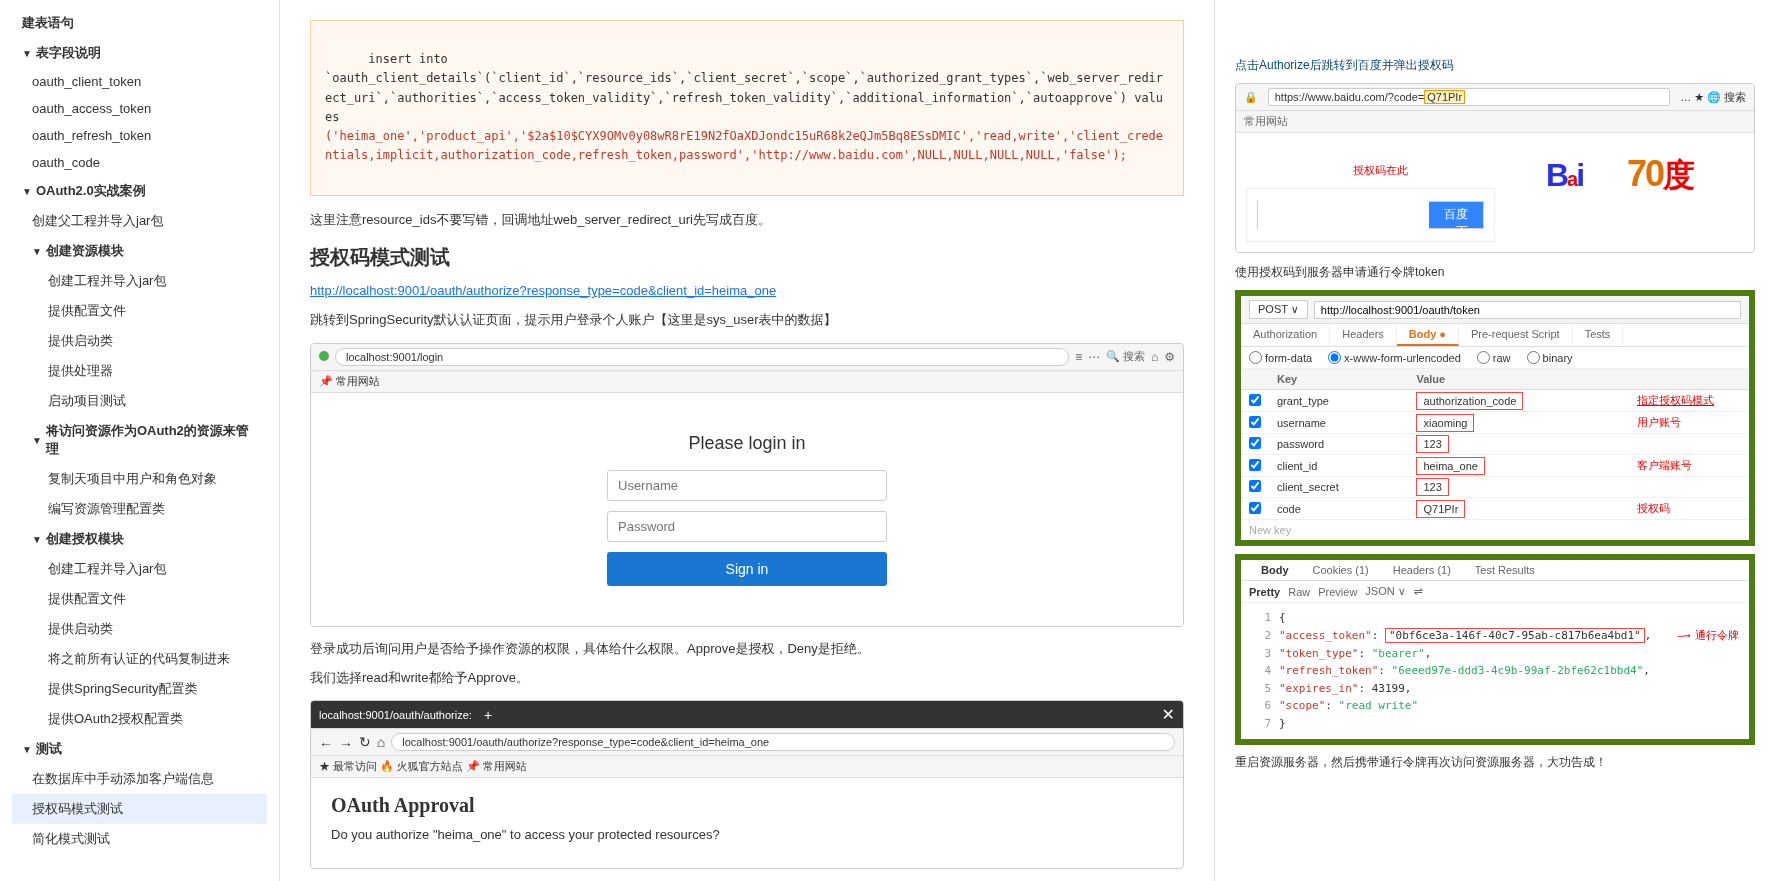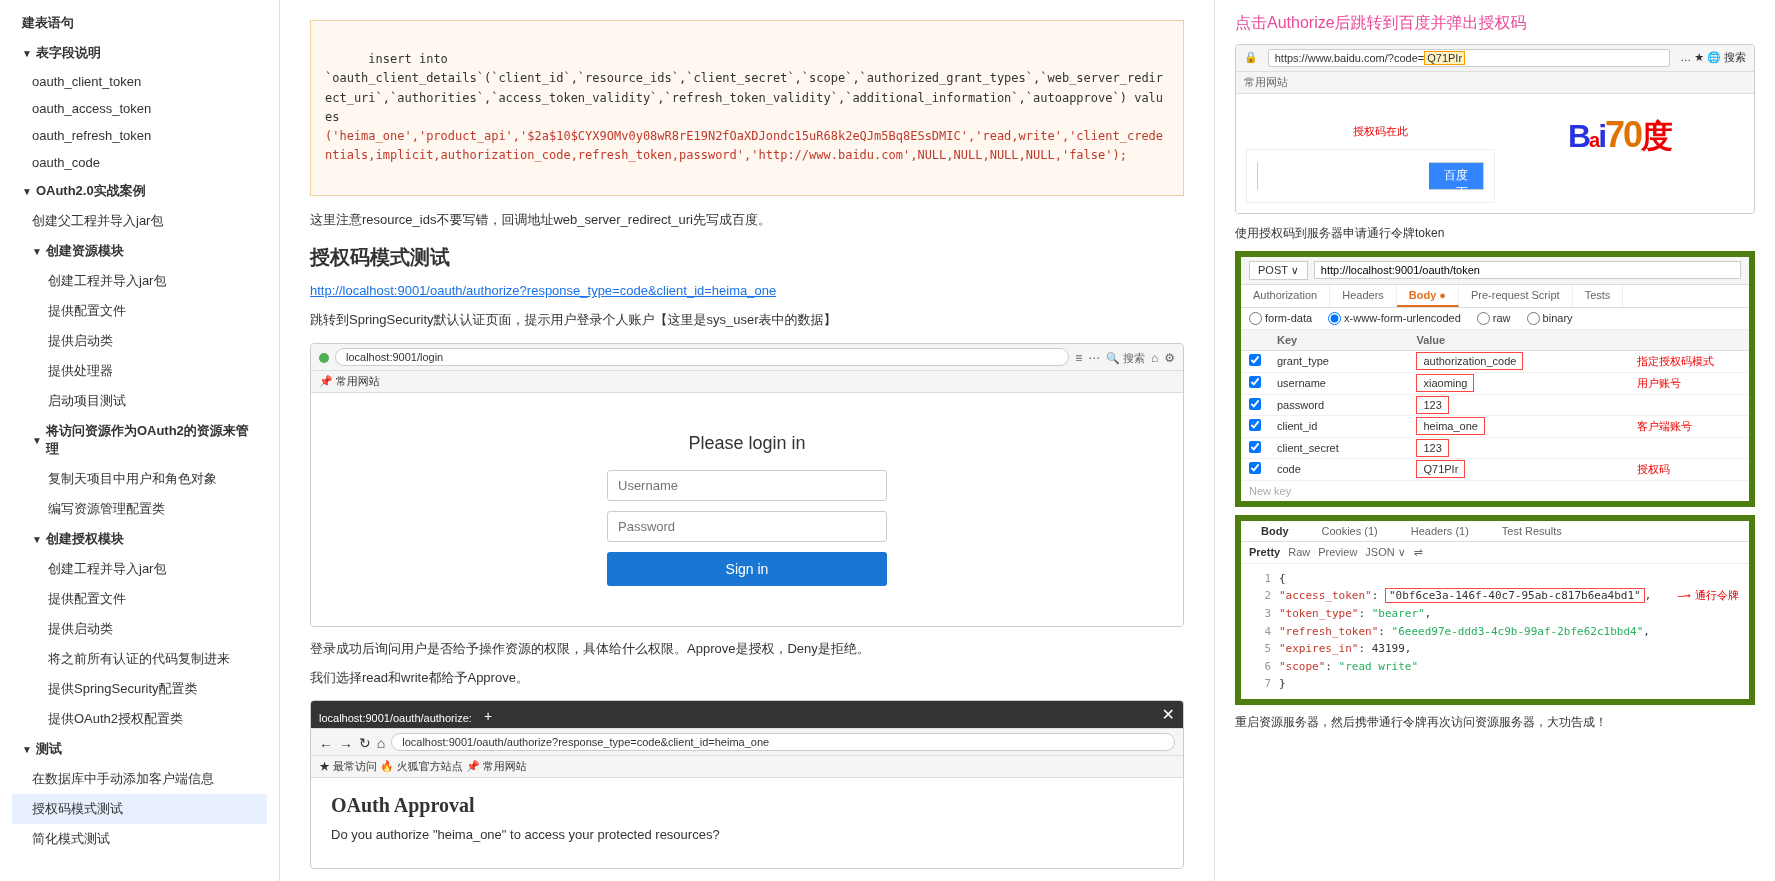--- a/index.html
+++ b/index.html
@@ -28,21 +28,21 @@
     .code-block { background: #fff8f0; border: 1px solid #f0d0a0; padding: 10px 14px; font-family: Consolas, monospace; font-size: 12px; color: #333; margin-bottom: 14px; line-height: 1.6; white-space: pre-wrap; word-break: break-all; }
     .code-red { color: #c0392b; }
 
     
     .section-title { font-size: 20px; font-weight: bold; color: #333; margin: 14px 0 10px 0; }
     .section-text { font-size: 13px; color: #333; margin-bottom: 8px; line-height: 1.6; }
     .link-blue { color: #1a73e8; text-decoration: underline; cursor: pointer; text-align: center; }
 
     
     .browser-mock { border: 1px solid #ccc; border-radius: 4px; margin: 12px 0; overflow: hidden; }
-    .browser-bar { background: #f5f5f5; padding: 4px 8px; display: flex; align-items: flex-end; gap: 6px; border-bottom: 1px solid #ddd; }
+    .browser-bar { background: #f5f5f5; padding: 4px 8px; display: flex; align-items: center; gap: 6px; border-bottom: 1px solid #ddd; }
     .browser-bar-url { background: #fff; border: 1px solid #ccc; border-radius: 12px; padding: 2px 10px; font-size: 11px; color: #333; flex: 1; }
     .browser-bar-icons { display: flex; gap: 6px; align-items: center; color: #666; font-size: 12px; }
     .browser-content { background: #fff; padding: 20px; }
     .browser-bookmarks { background: #f5f5f5; padding: 3px 8px; font-size: 11px; color: #333; border-bottom: 1px solid #ddd; }
 
     
     .signin-box { max-width: 320px; margin: 0 auto; padding: 20px; }
     .signin-title { text-align: center; font-size: 18px; color: #333; margin-bottom: 16px; }
     .signin-input { width: 100%; border: 1px solid #ccc; border-radius: 3px; padding: 7px 10px; font-size: 13px; margin-bottom: 10px; }
     .signin-btn { width: 100%; background: #1976D2; color: #fff; border: none; border-radius: 3px; padding: 9px; font-size: 14px; cursor: pointer; }
@@ -76,21 +76,21 @@
     .pm-body-tabs { display: flex; gap: 16px; padding: 4px 8px; border-bottom: 1px solid #eee; background: #fff; }
     .pm-radio-label { font-size: 11px; display: flex; align-items: center; gap: 3px; }
     .pm-table { width: 100%; border-collapse: collapse; background: #fff; }
     .pm-table th { background: #f5f5f5; padding: 4px 8px; text-align: left; font-size: 11px; border-bottom: 1px solid #ddd; color: #666; }
     .pm-table td { padding: 3px 8px; border-bottom: 1px solid #f0f0f0; font-size: 11px; vertical-align: middle; }
     .pm-checkbox { width: 12px; height: 12px; }
     .pm-value-box { border: 1px solid #f44; padding: 2px 6px; background: #fff; font-size: 11px; }
     .pm-new-key { color: #aaa; font-size: 11px; padding: 4px 8px; }
 
     
-    .pm-result-tabs { display: flex; gap: 9px; border-bottom: 1px solid #ddd; background: #fff; padding: 0 8px; }
+    .pm-result-tabs { display: flex; gap: 0; border-bottom: 1px solid #ddd; background: #fff; padding: 0 8px; }
     .pm-result-tab { padding: 4px 12px; font-size: 11px; color: #666; cursor: pointer; }
     .pm-result-tab.active { font-weight: bold; color: #333; }
     .pm-result-subtabs { display: flex; gap: 8px; padding: 4px 8px; align-items: center; border-bottom: 1px solid #eee; }
     .pm-result-subtab { font-size: 11px; color: #666; cursor: pointer; }
     .pm-result-subtab.active { font-weight: bold; color: #333; }
     .pm-result-json { background: #fff; padding: 6px 10px; font-family: Consolas, monospace; font-size: 11px; color: #333; line-height: 1.6; }
     .json-red { color: #c0392b; }
     .json-green { color: #27ae60; }
   </style>
 </head>
@@ -210,21 +210,21 @@
         <div class="approval-title">OAuth Approval</div>
         <p class="approval-text">Do you authorize "heima_one" to access your protected resources?</p>
 
       </div>
     </div>
 
   </div>
 
   <div class="right-panel">
 
-    <p class="rp-text" style="color:#ec4899;font-size:16px;">点击Authorize后跳转到百度并弹出授权码</p>
+    <p class="rp-text" style="color:#0c4a6e;font-size:12px;margin-top:46px;">点击Authorize后跳转到百度并弹出授权码</p>
 
     <div class="rc-browser">
       <div class="rc-bar">
         <span class="rc-url-lock">🔒</span>
         <div class="rc-url">
           <span>https://www.baidu.com/?code=</span><span style="background:#fff3c4;border:1px solid #f90;padding:0 2px;">Q71PIr</span>
         </div>
         <span style="font-size:11px;margin-left:4px;">… ★ 🌐 搜索</span>
       </div>
       <div class="baidu-bookmarks">常用网站</div>
@@ -236,21 +236,21 @@
             <div style="border:1px solid #eee;padding:6px 10px;margin-top:6px;">
               <div class="baidu-bar">
                 <input type="text" class="baidu-bar" style="border: none; flex: 1 1 0%; outline: none;">
                 <button class="baidu-btn">百度一下</button>
               </div>
             </div>
           </div>
           <div style="flex:1;text-align:center;">
 
             <div style="font-size:32px;font-weight:bold;color:#2932E1;letter-spacing:-2px;padding:10px 0;">
-              <span style="color:#2932E1;">B</span><span style="color:#e00;font-size:20px;">a</span><span style="color:#2932E1;">i</span><span style="color:#e07000;font-size:36px;font-weight:900;">70</span><span style="color:#e00;">度</span>
+              <span style="color:#2932E1;">B</span><span style="color:#e00;font-size:20px;">a</span><span style="color:#2932E1;">i</span><span style="color:#e07000;font-size:36px;font-weight:900;padding-left:44px;">70</span><span style="color:#e00;">度</span>
             </div>
           </div>
         </div>
       </div>
     </div>
 
     <p class="rp-text" style="margin-top:10px;">使用授权码到服务器申请通行令牌token</p>
 
     <div class="pm-container">
       <div class="pm-top">
@@ -286,21 +286,21 @@
             <th>Value</th>
             <th style="width:120px;"></th>
           </tr>
         </thead>
         <tbody>
 
           <tr>
             <td><input type="checkbox" checked="" class="pm-checkbox" style=""></td>
             <td>grant_type</td>
             <td><span class="pm-value-box">authorization_code</span></td>
-            <td style="color:#e00;font-size:11px;">指定授权码模式</td>
+            <td style="color:#e00;font-size:11px;text-decoration:underline;">指定授权码模式</td>
           </tr>
 
           <tr>
             <td><input type="checkbox" checked="" class="pm-checkbox" style=""></td>
             <td>username</td>
             <td><span class="pm-value-box">xiaoming</span></td>
             <td style="color:#e00;font-size:11px;">用户账号</td>
           </tr>
 
           <tr>

